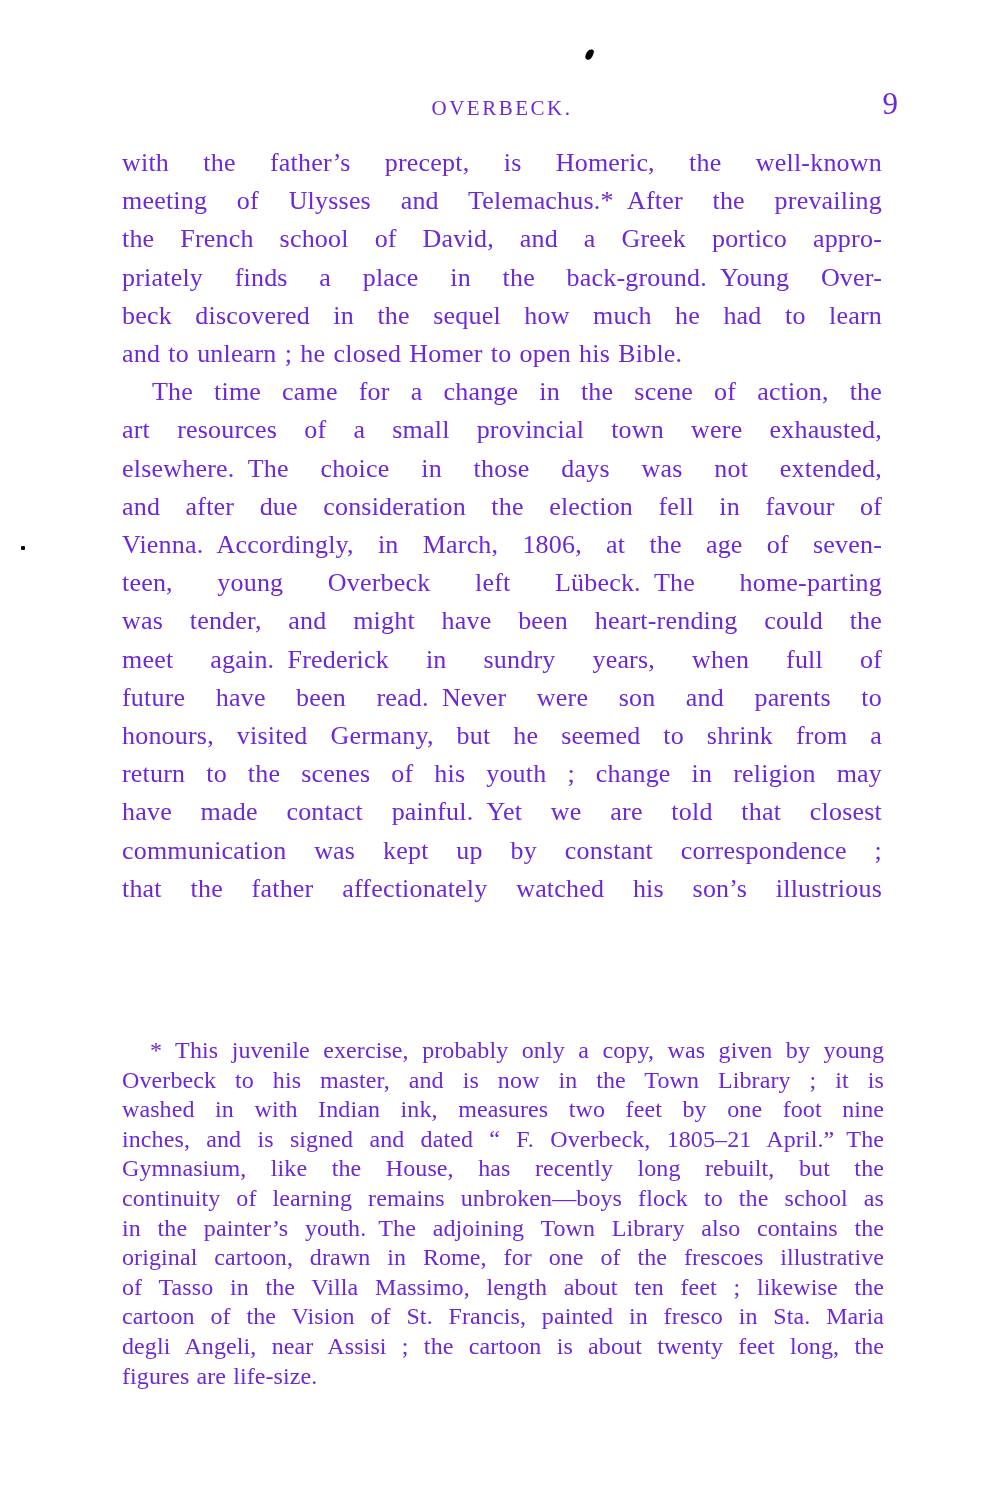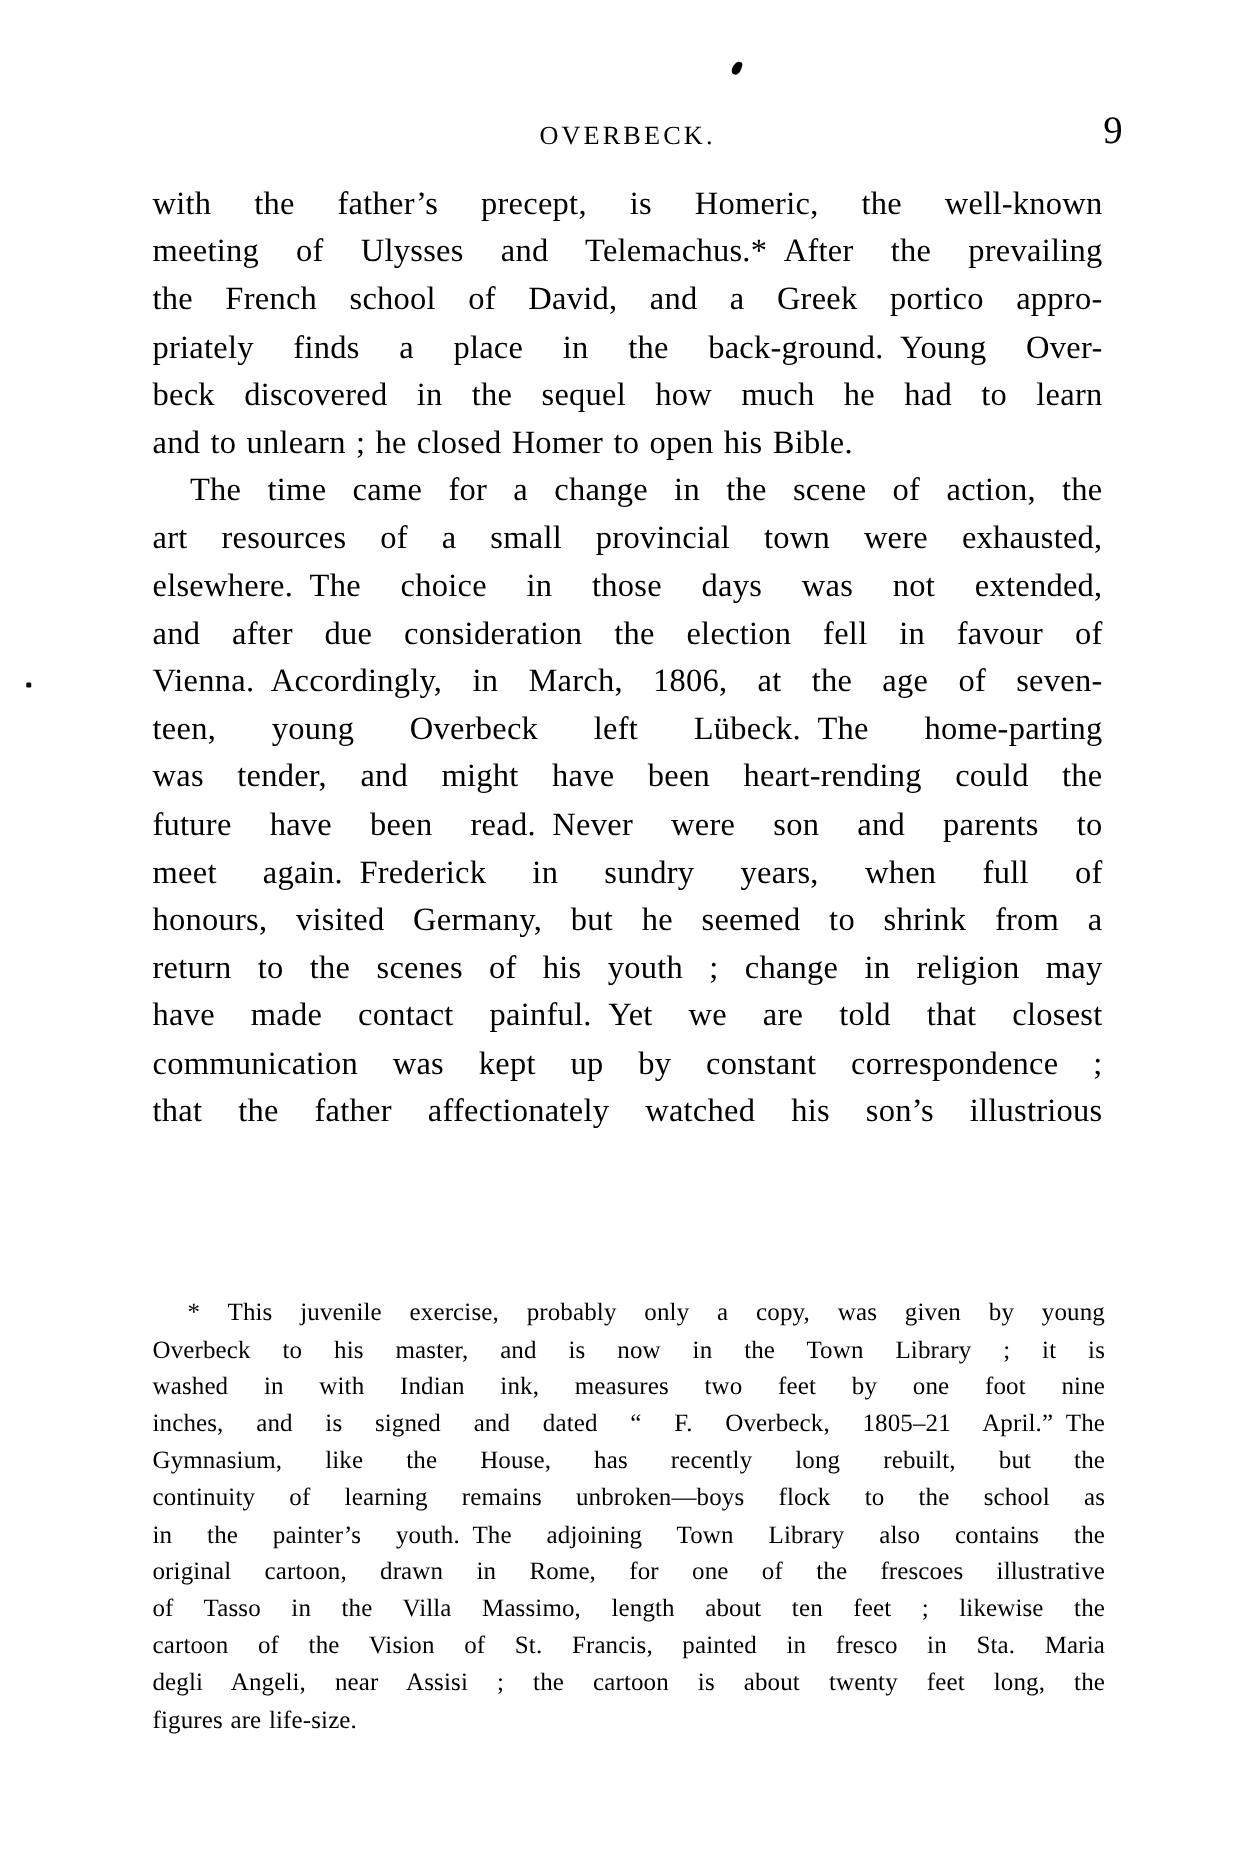--- a/index.html
+++ b/index.html
@@ -2,21 +2,21 @@
 <html><head>
 <meta charset="utf-8">
 <style>
   html, body { margin: 0; padding: 0; background: #e8e8e8; }
   .page {
     position: relative;
     width: 1000px;
     height: 1498px;
     margin: 0 auto;
     background: #ffffff;
-    color: #000000;
+    color: #6d28d9;
     font-family: "Liberation Serif", "DejaVu Serif", serif;
     overflow: hidden;
   }
 
   
   .running-header {
     position: absolute;
     top: 88px;
     left: 122px;
     width: 760px;
@@ -55,21 +55,21 @@
   }
   .line.last { text-align-last: left; }
   .line.indent { text-indent: 30px; }
 
   
   .footnote {
     position: absolute;
     top: 1036px;
     left: 122px;
     width: 762px;
-    font-size: 20px;
+    font-size: 24px;
     line-height: 29.6px;
     letter-spacing: 0.1px;
     word-spacing: 1px;
   }
   .fline {
     text-align: justify;
     text-align-last: justify;
   }
   .fline.last { text-align-last: left; }
   .fline.indent { text-indent: 28px; }
@@ -118,22 +118,22 @@
       <div class="line last">and to unlearn ; he closed Homer to open his Bible.</div>
     </div>
     <div class="paragraph">
       <div class="line indent">The time came for a change in the scene of action, the</div>
       <div class="line">art resources of a small provincial town were exhausted,</div>
       <div class="line">elsewhere. The choice in those days was not extended,</div>
       <div class="line">and after due consideration the election fell in favour of</div>
       <div class="line">Vienna. Accordingly, in March, 1806, at the age of seven-</div>
       <div class="line">teen, young Overbeck left Lübeck. The home-parting</div>
       <div class="line">was tender, and might have been heart-rending could the</div>
+      <div class="line">meet again. Frederick in sundry years, when full of</div>
       <div class="line">future have been read. Never were son and parents to</div>
-      <div class="line">meet again. Frederick in sundry years, when full of</div>
       <div class="line">honours, visited Germany, but he seemed to shrink from a</div>
       <div class="line">return to the scenes of his youth ; change in religion may</div>
       <div class="line">have made contact painful. Yet we are told that closest</div>
       <div class="line">communication was kept up by constant correspondence ;</div>
       <div class="line">that the father affectionately watched his son’s illustrious</div>
     </div>
   </main>
 
   <footer class="footnote">
     <div class="fline indent">* This juvenile exercise, probably only a copy, was given by young</div>

